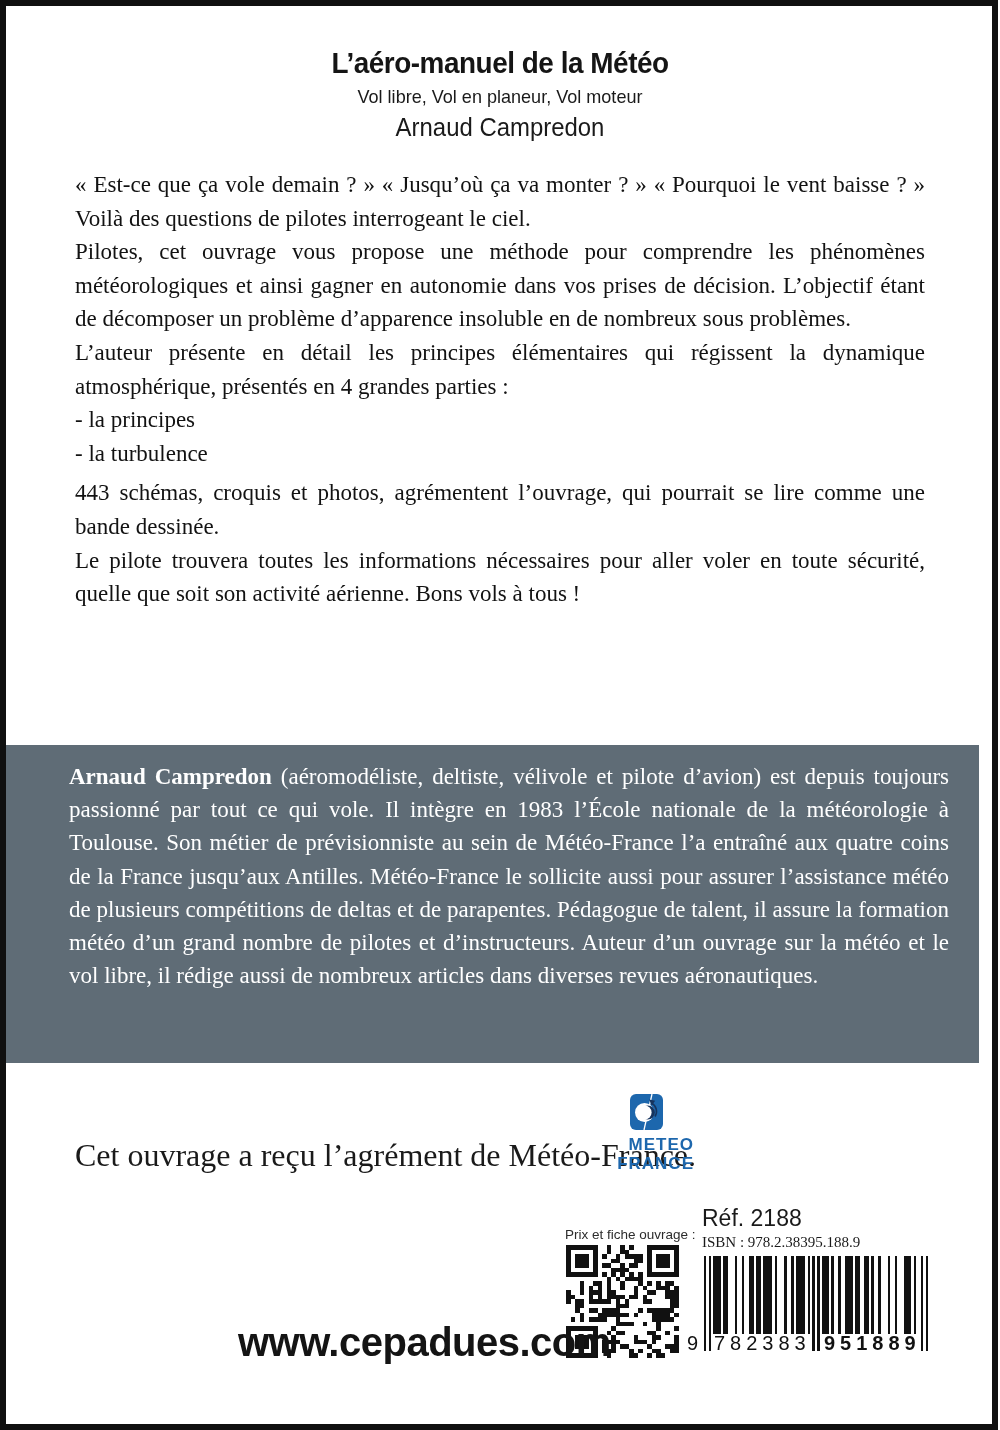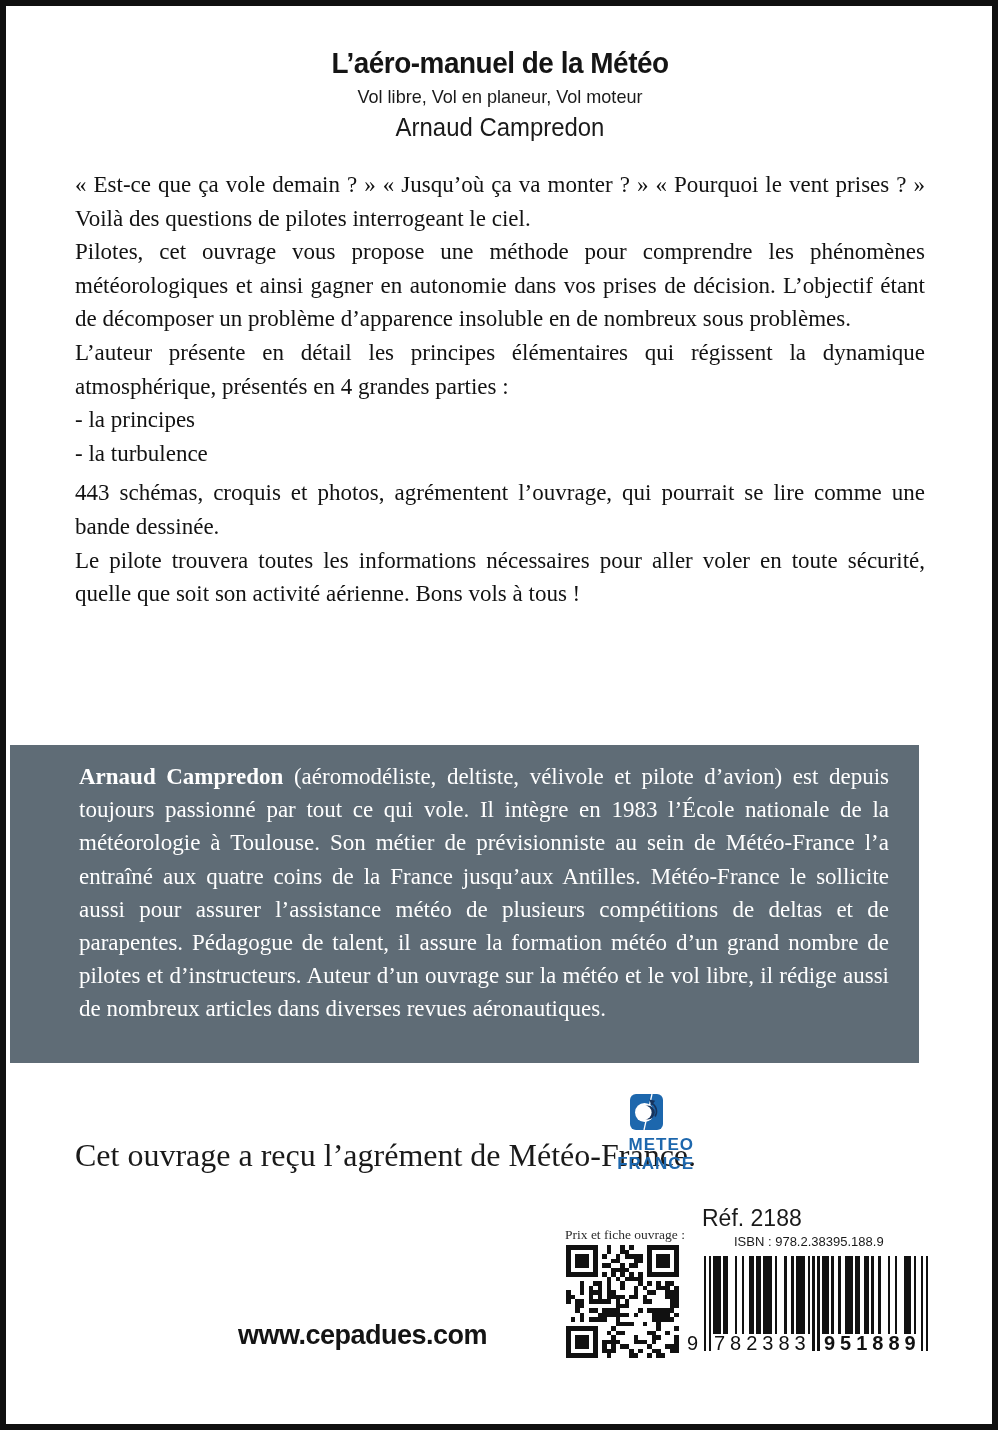--- a/index.html
+++ b/index.html
@@ -29,77 +29,77 @@
   }
   
   .synopsis {
     position:absolute; left:75px; top:168px; width:850px;
     font-size:23px; line-height:33.6px; text-align:justify;
   }
   .synopsis p { margin:0; }
   .synopsis p.gap { margin-top:6px; }
   
   .band {
-    position:absolute; left:10px; top:745px; width:909px; height:318px;
+    position:absolute; left:0; top:745px; width:979px; height:318px;
     background:var(--band-bg,#5f6c76); z-index:1;
   }
   .band-text {
     padding:15px 30px 0 69px; color:#ffffff; font-size:23px;
     line-height:33.2px; text-align:justify;
   }
   .band-text .name { font-weight:700; }
   
   .endorsement { position:absolute; left:75px; top:1137px; font-size:32px; color:#1a1a1a; }
   .mf-logo { position:absolute; left:598px; top:1094px; width:96px; text-align:right; }
   .mf-square { width:33px; height:36px; margin:0 auto; display:block; }
   .mf-word {
     font-family:"Liberation Sans", sans-serif; font-weight:700; font-size:17px;
     letter-spacing:1px; line-height:19px; color:var(--logo-blue,#1d67ad);
   }
   .mf-word.first { margin-top:5px; }
   
   .price-label {
     position:absolute; left:565px; top:1227px;
-    font-family:Liberation Serif, serif; font-size:13.5px; color:#2c2c2c;
+    font-family:Liberation Sans, sans-serif; font-size:13.5px; color:#2c2c2c;
   }
   .qr { position:absolute; left:566px; top:1245px; width:113px; height:113px; }
   .ref {
     position:absolute; left:702px; top:1205px;
     font-family:Liberation Sans, sans-serif; font-size:23px; color:#1a1a1a;
   }
   .isbn {
-    position:absolute; left:734px; top:1234px;
-    font-family:Liberation Sans, sans-serif; font-size:13px; color:#1a1a1a;
+    position:absolute; left:702px; top:1234px;
+    font-family:Liberation Serif, serif; font-size:15px; color:#1a1a1a;
   }
   .barcode { position:absolute; left:704px; top:1256px; width:224px; height:100px; }
   .barcode svg { position:absolute; left:0; top:0; }
   .bc-digit, .bc-group {
     position:absolute; top:76px; font-family:"Liberation Sans", sans-serif;
     font-size:20px; color:#111; white-space:nowrap;
   }
   .bc-first  { left:-17px; }
   .bc-g1 { left:10px;  letter-spacing:5px; }
   .bc-g2 { left:120px; letter-spacing:5px;font-weight:bold; }
   .website {
     position:absolute; left:238px; top:1320px;
-    font-family:"Liberation Sans", sans-serif; font-weight:700; font-size:27px;
+    font-family:"Liberation Sans", sans-serif; font-weight:700; font-size:40px;
     letter-spacing:-0.5px; color:#141414;
   }
 </style>
 </head>
 <body>
 
 <div class="frame"></div>
 
 <div class="title">L’aéro-manuel de la Météo</div>
 <div class="subtitle">Vol libre, Vol en planeur, Vol moteur</div>
 <div class="author">Arnaud Campredon</div>
 
 <div class="synopsis">
-  <p>« Est-ce que ça vole demain ? » « Jusqu’où ça va monter ? » « Pourquoi le vent prises ? » Voilà des questions de pilotes interrogeant le ciel.</p>
+  <p>« Est-ce que ça vole demain ? » « Jusqu’où ça va monter ? » « Pourquoi le vent baisse ? » Voilà des questions de pilotes interrogeant le ciel.</p>
   <p>Pilotes, cet ouvrage vous propose une méthode pour comprendre les phénomènes météorologiques et ainsi gagner en autonomie dans vos prises de décision. L’objectif étant de décomposer un problème d’apparence insoluble en de nombreux sous problèmes.</p>
   <p>L’auteur présente en détail les principes élémentaires qui régissent la dynamique atmosphérique, présentés en 4 grandes parties :</p>
   <p>- la principes</p>
   <p>- la turbulence</p>
   <p class="gap">443 schémas, croquis et photos, agrémentent l’ouvrage, qui pourrait se lire comme une bande dessinée.</p>
   <p>Le pilote trouvera toutes les informations nécessaires pour aller voler en toute sécurité, quelle que soit son activité aérienne. Bons vols à tous !</p>
 </div>
 
 <div class="band">
   <p class="band-text"><span class="name">Arnaud Campredon</span><span> (aéromodéliste, deltiste, vélivole et pilote d’avion) est depuis toujours passionné par tout ce qui vole. Il intègre en 1983 l’École nationale de la météorologie à Toulouse. Son métier de prévisionniste au sein de Météo-France l’a entraîné aux quatre coins de la France jusqu’aux Antilles. Météo-France le sollicite aussi pour assurer l’assistance météo de plusieurs compétitions de deltas et de parapentes. Pédagogue de talent, il assure la formation météo d’un grand nombre de pilotes et d’instructeurs. Auteur d’un ouvrage sur la météo et le vol libre, il rédige aussi de nombreux articles dans diverses revues aéronautiques.</span></p>

